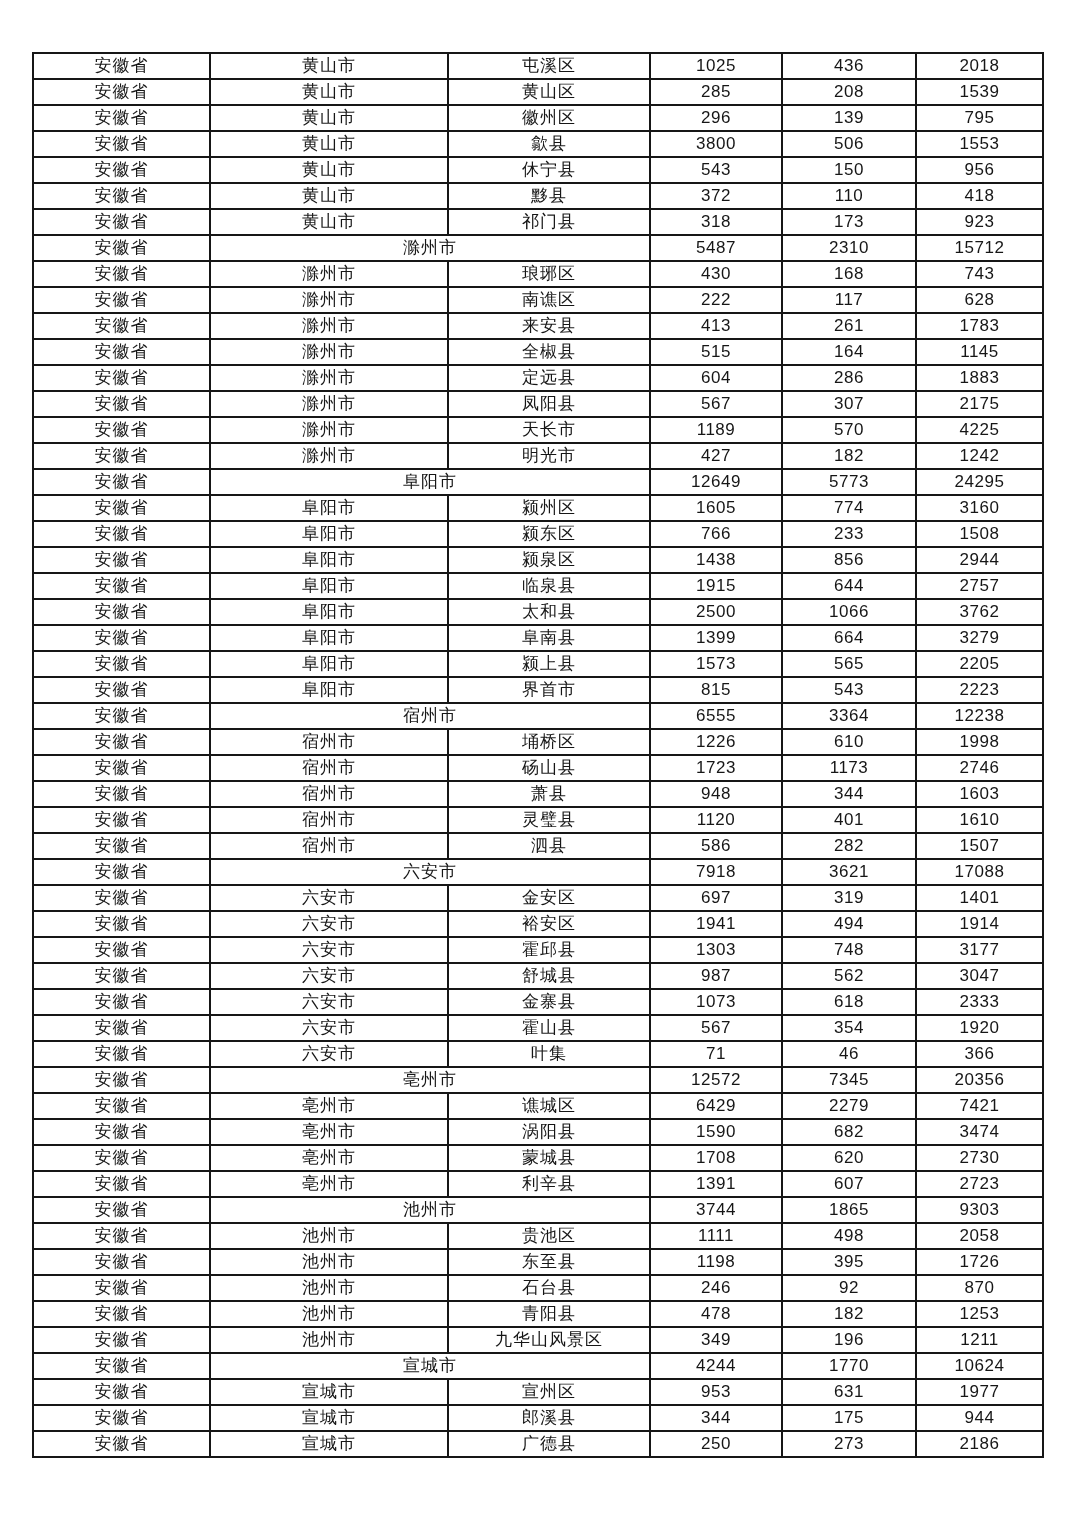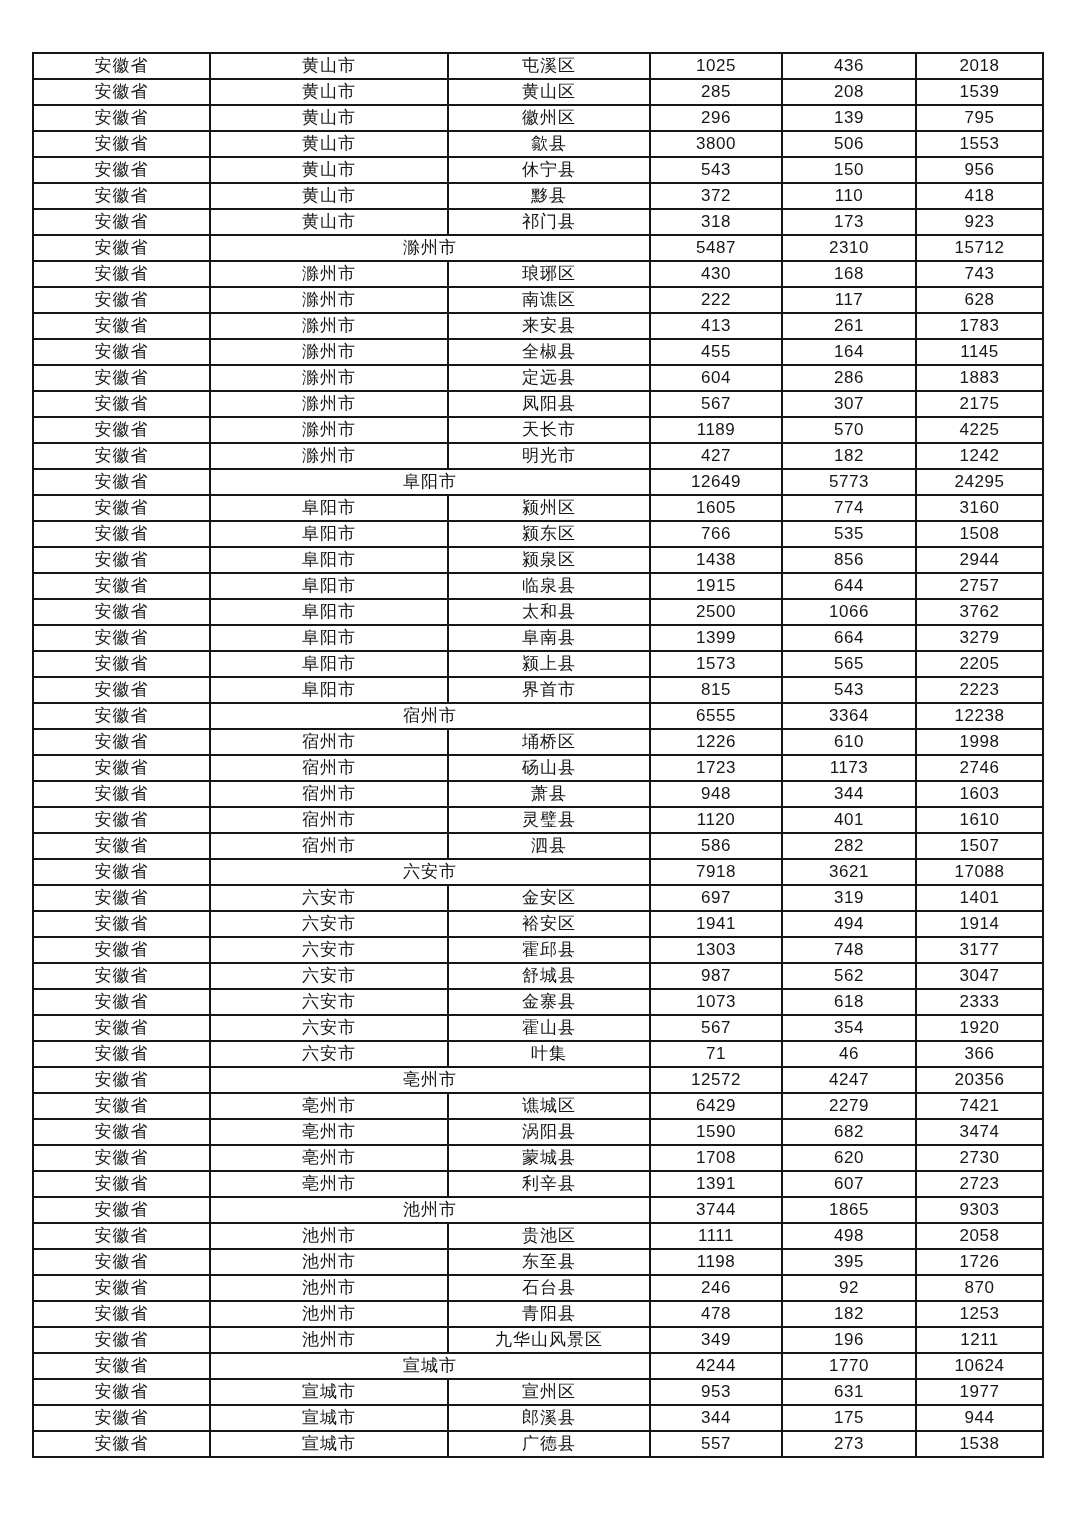--- a/index.html
+++ b/index.html
@@ -148,21 +148,21 @@
             <td class="cjk">滁州市</td>
             <td class="cjk">来安县</td>
             <td class="num">413</td>
             <td class="num">261</td>
             <td class="num">1783</td>
           </tr>
           <tr>
             <td class="cjk">安徽省</td>
             <td class="cjk">滁州市</td>
             <td class="cjk">全椒县</td>
-            <td class="num">455</td>
+            <td class="num">515</td>
             <td class="num">164</td>
             <td class="num">1145</td>
           </tr>
           <tr>
             <td class="cjk">安徽省</td>
             <td class="cjk">滁州市</td>
             <td class="cjk">定远县</td>
             <td class="num">604</td>
             <td class="num">286</td>
             <td class="num">1883</td>
@@ -204,21 +204,21 @@
             <td class="cjk">颍州区</td>
             <td class="num">1605</td>
             <td class="num">774</td>
             <td class="num">3160</td>
           </tr>
           <tr>
             <td class="cjk">安徽省</td>
             <td class="cjk">阜阳市</td>
             <td class="cjk">颍东区</td>
             <td class="num">766</td>
-            <td class="num">535</td>
+            <td class="num">233</td>
             <td class="num">1508</td>
           </tr>
           <tr>
             <td class="cjk">安徽省</td>
             <td class="cjk">阜阳市</td>
             <td class="cjk">颍泉区</td>
             <td class="num">1438</td>
             <td class="num">856</td>
             <td class="num">2944</td>
           </tr>
@@ -369,21 +369,21 @@
             <td class="cjk">六安市</td>
             <td class="cjk">叶集</td>
             <td class="num">71</td>
             <td class="num">46</td>
             <td class="num">366</td>
           </tr>
           <tr>
             <td class="cjk">安徽省</td>
             <td class="cjk" colspan="2">亳州市</td>
             <td class="num">12572</td>
-            <td class="num">4247</td>
+            <td class="num">7345</td>
             <td class="num">20356</td>
           </tr>
           <tr>
             <td class="cjk">安徽省</td>
             <td class="cjk">亳州市</td>
             <td class="cjk">谯城区</td>
             <td class="num">6429</td>
             <td class="num">2279</td>
             <td class="num">7421</td>
           </tr>
@@ -478,20 +478,20 @@
             <td class="cjk">宣城市</td>
             <td class="cjk">郎溪县</td>
             <td class="num">344</td>
             <td class="num">175</td>
             <td class="num">944</td>
           </tr>
           <tr>
             <td class="cjk">安徽省</td>
             <td class="cjk">宣城市</td>
             <td class="cjk">广德县</td>
-            <td class="num">557</td>
+            <td class="num">250</td>
             <td class="num">273</td>
-            <td class="num">1538</td>
+            <td class="num">2186</td>
           </tr>
         </tbody>
     </table>
   </div>
 </div>
 
 </body></html>

